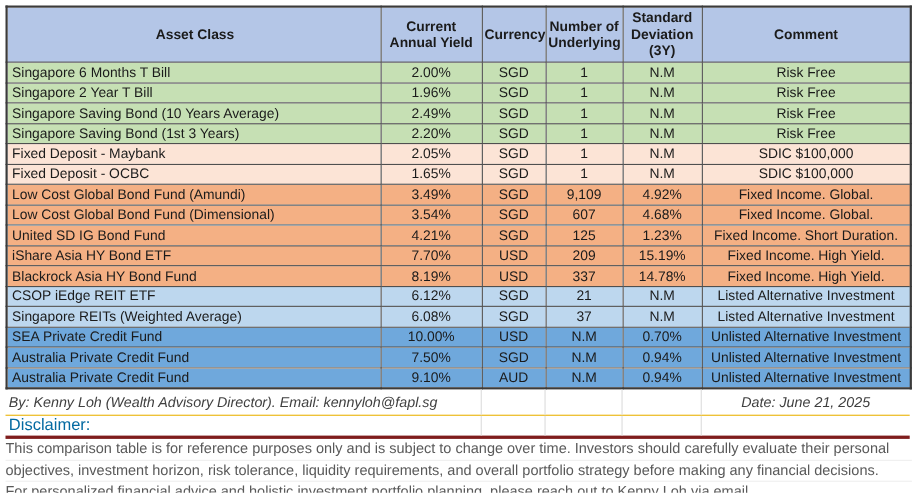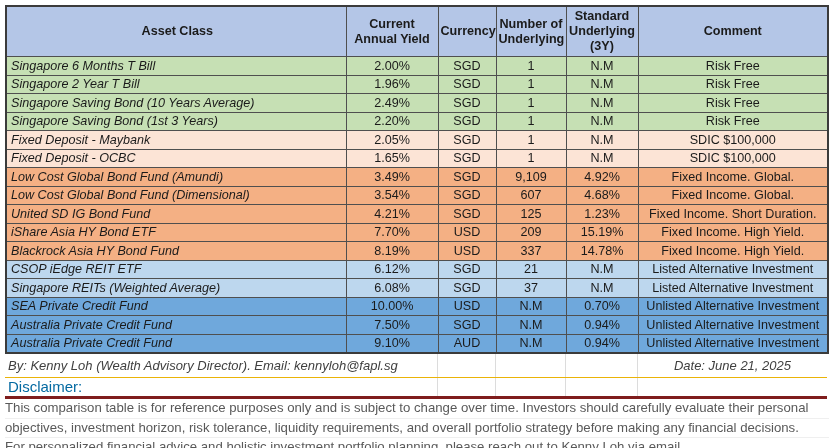--- a/index.html
+++ b/index.html
@@ -26,21 +26,21 @@
     background:#b4c6e7;
     font-weight:bold;
     height:49px;
     text-align:center;
     line-height:1.18;
     white-space:normal;
     font-size:12.6px;
   }
   table.cmp th.al{text-align:center;padding-left:4px;}
   table.cmp td{height:17.5px;text-align:center;}
-  table.cmp td.al{text-align:left;padding-left:4px;font-style:italic;}
+  table.cmp td.al{text-align:left;padding-left:4px;}
 
   tr.green td{background:#c6e0b4;}
   tr.peach td{background:#fce4d6;}
   tr.orange td{background:#f4b084;}
   tr.lblue td{background:#bdd7ee;}
   tr.mblue td{background:#6fa8dc;}
 
   .byrow{
     position:relative;
     margin-left:5px;width:822px;height:23px;
@@ -81,21 +81,21 @@
       <col style="width:70px">
         <col style="width:72px">
         <col style="width:190px">
     </colgroup>
     <thead>
       <tr>
         <th class="al">Asset Class</th>
         <th>Current Annual Yield</th>
         <th>Currency</th>
         <th>Number of Underlying</th>
-        <th>Standard Underlying (3Y)</th>
+        <th>Standard Deviation (3Y)</th>
         <th>Comment</th>
       </tr>
     </thead>
     <tbody>
       <tr class="green">
         <td class="al">Singapore 6 Months T Bill</td>
         <td>2.00%</td>
         <td>SGD</td>
         <td>1</td>
         <td>N.M</td>

